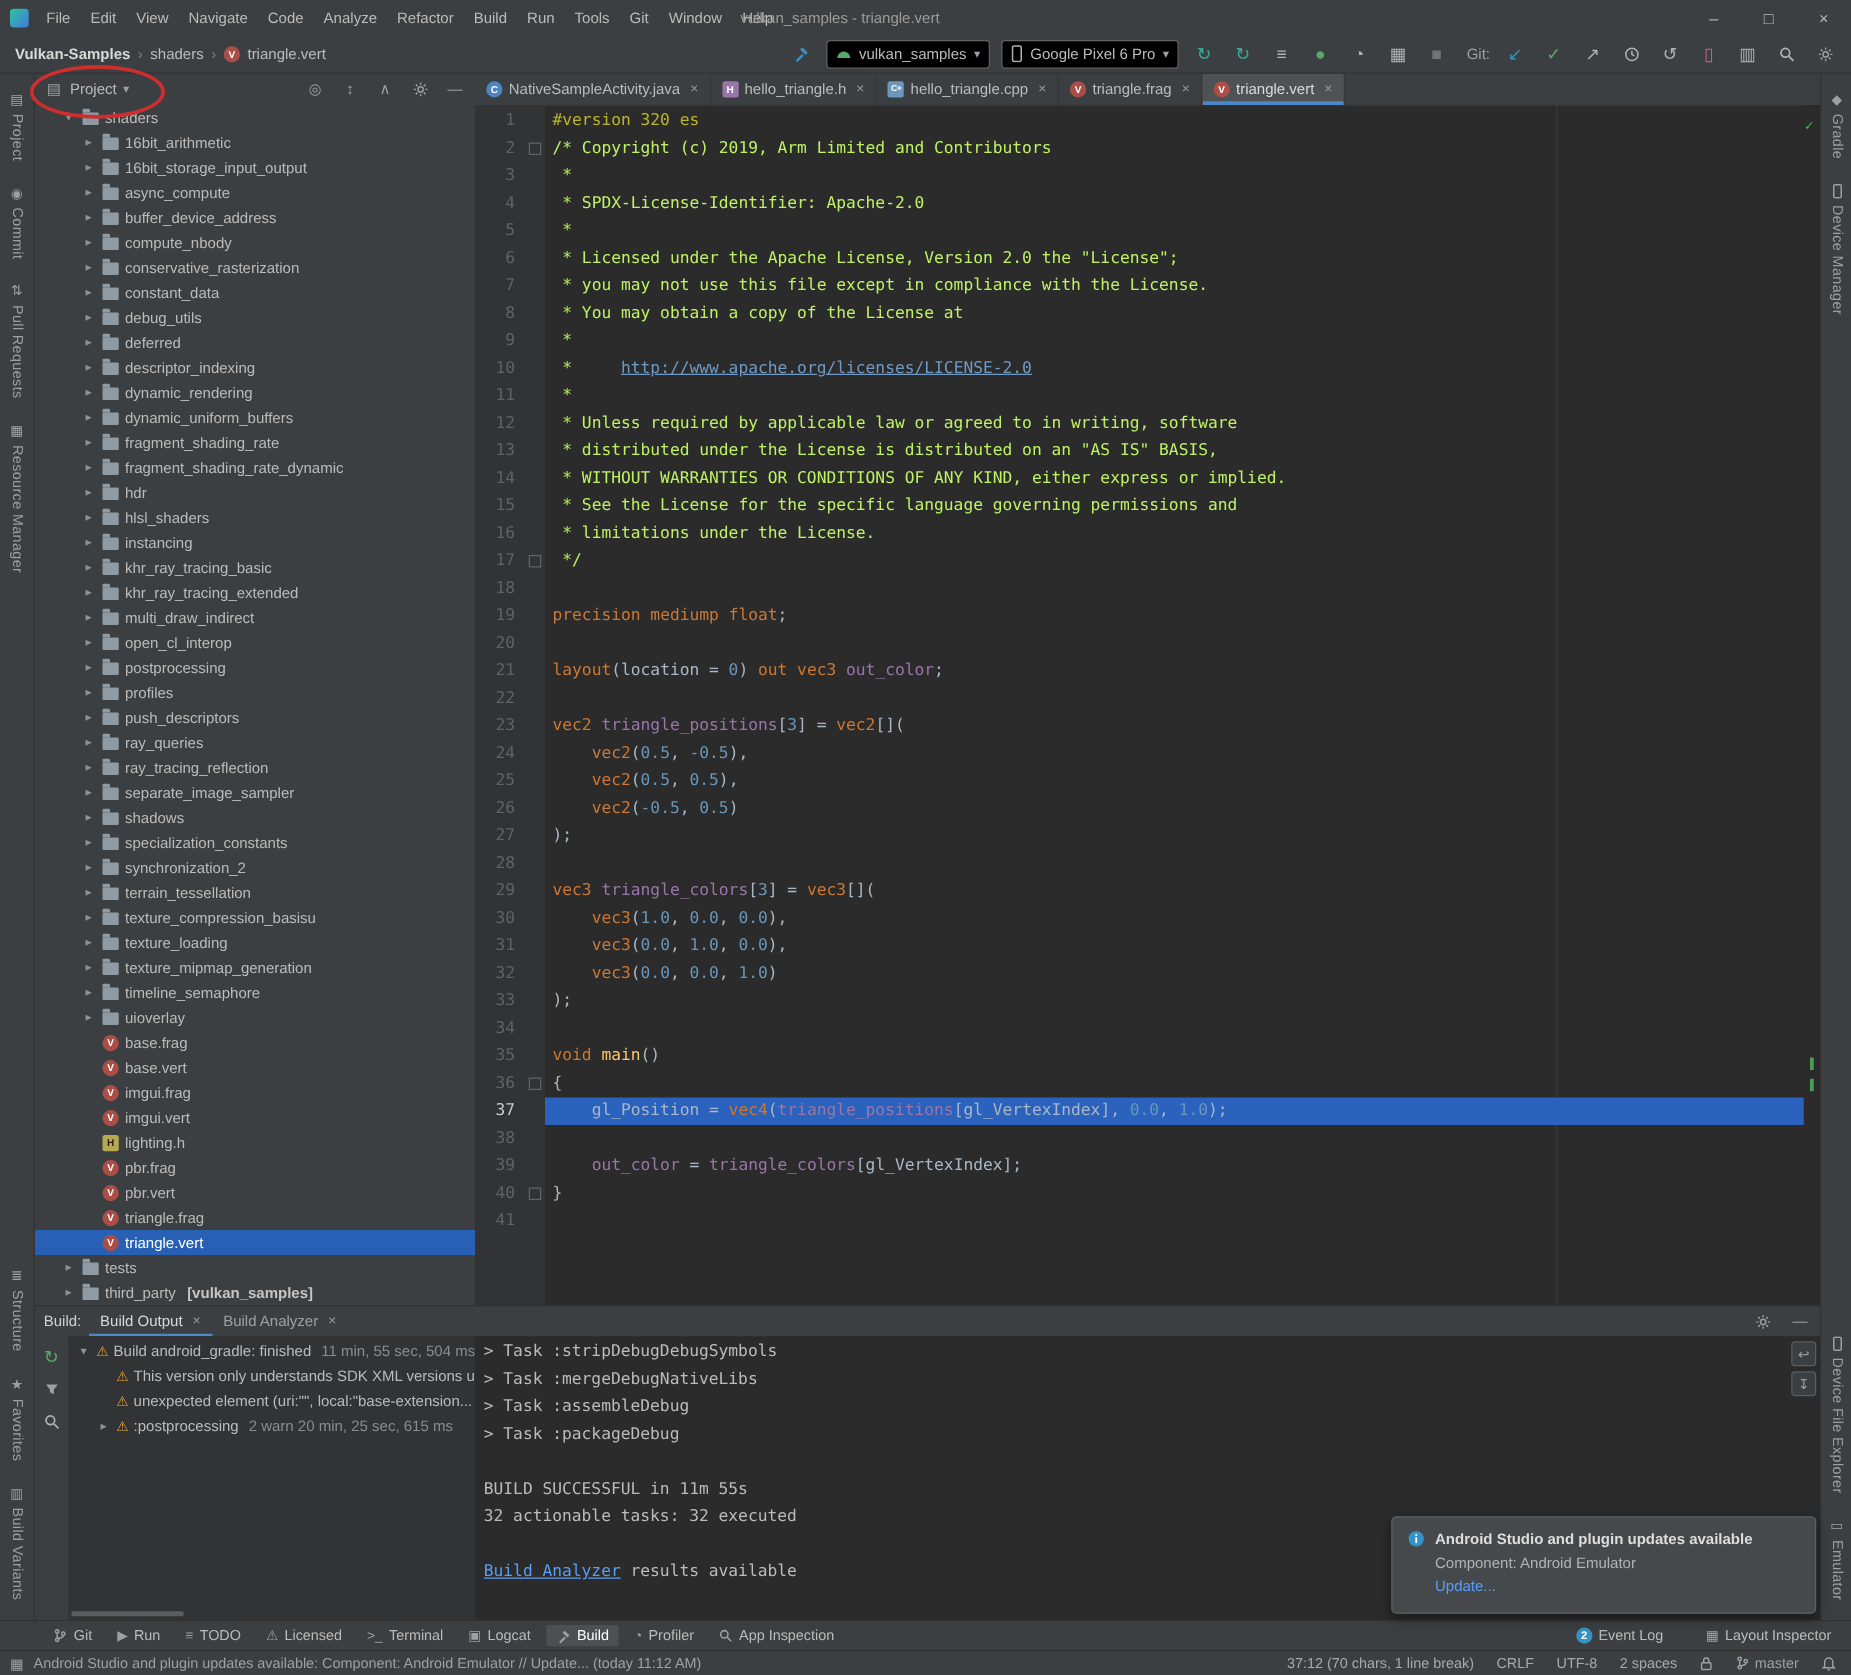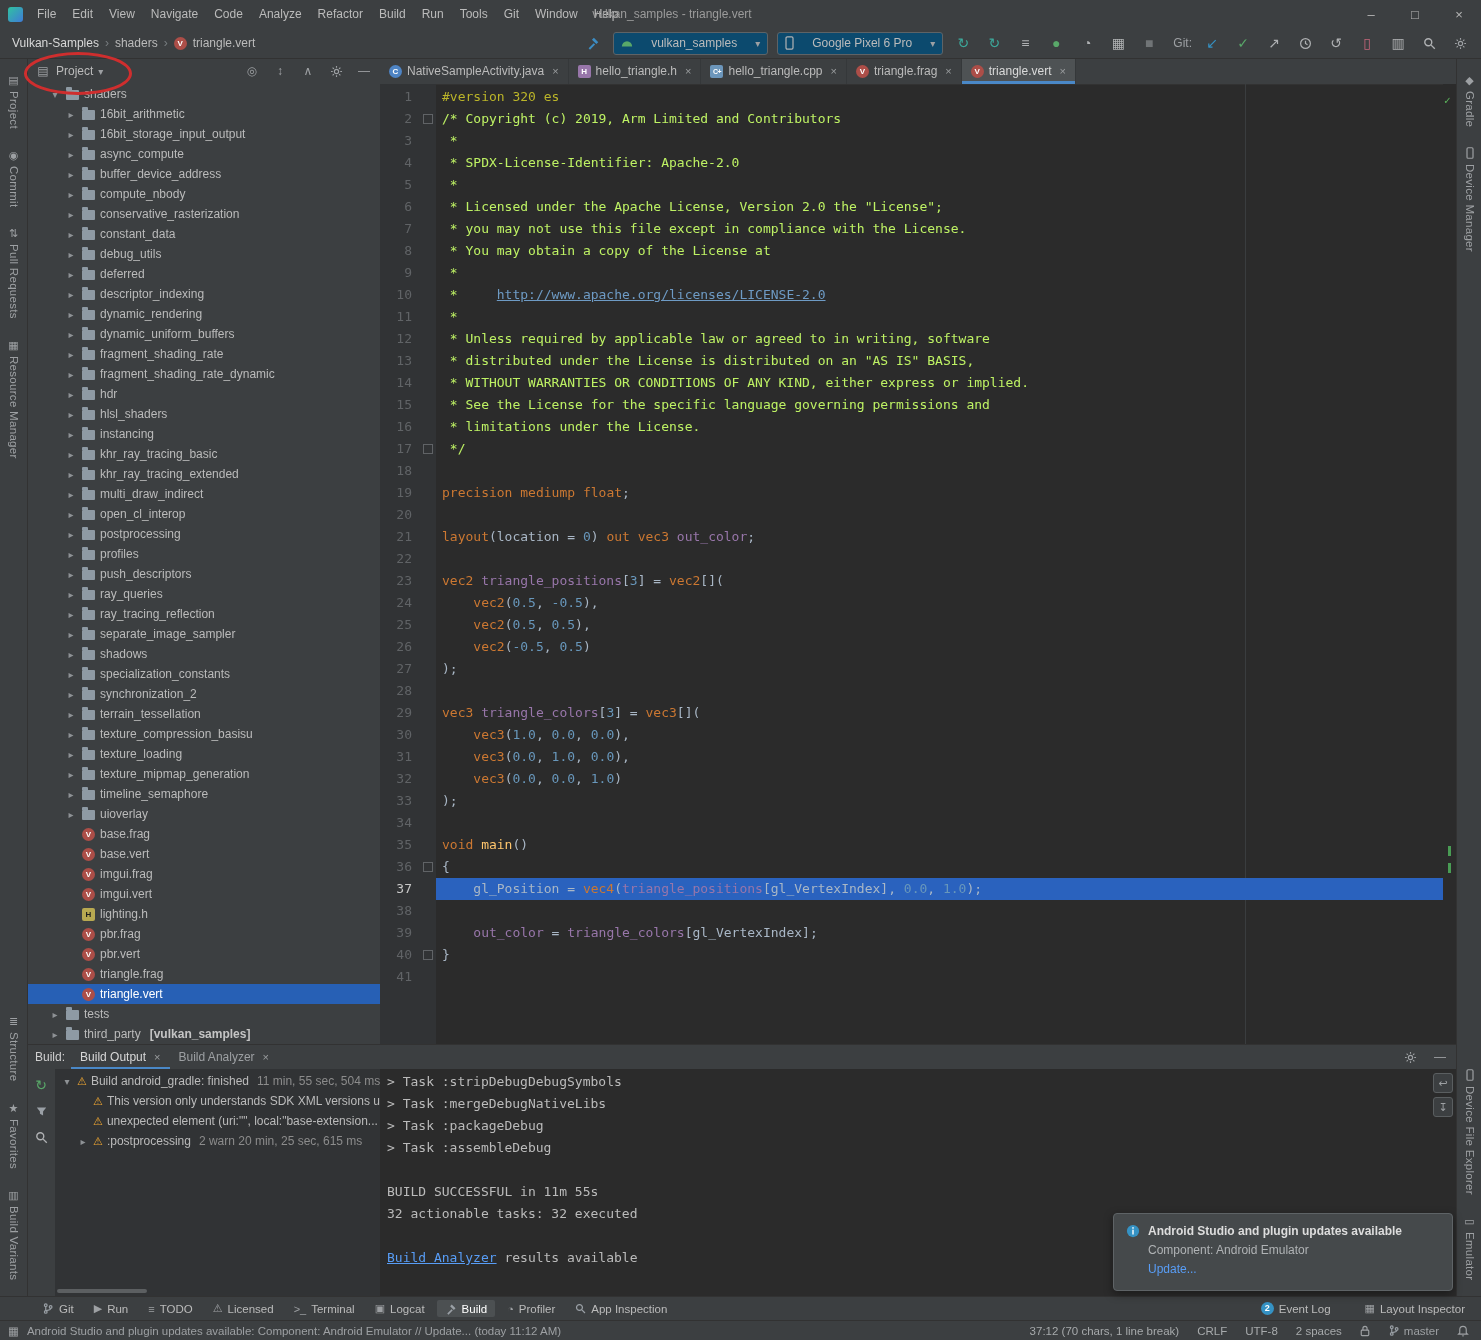--- a/index.html
+++ b/index.html
@@ -12,29 +12,29 @@
             background:linear-gradient(135deg,#30c2a0,#3f7bd8)}
   .menu-item{padding:0 8px;color:#bbbbbb;cursor:default}
   #win-title{position:absolute;left:672px;transform:translateX(-50%);color:#9b9b9b}
   #win-controls{margin-left:auto;display:flex}
   .wbtn{width:44px;height:27px;display:flex;align-items:center;justify-content:center;color:#b6b6b6;font-size:13px}
   
   #toolbar{position:absolute;left:0;top:28px;width:1481px;height:30px;background:#3c3f41;
            border-bottom:1px solid #323232;display:flex;align-items:center;z-index:5}
   #breadcrumbs{display:flex;align-items:center;gap:6px;padding-left:12px}
   .bc-item{color:#bbbbbb}
-  .bc-item.bold{color:#d8d8d8;font-weight:normal}
+  .bc-item.bold{color:#d8d8d8;font-weight:bold}
   .bc-sep{color:#777c7f}
   #tb-right{position:absolute;right:10px;display:flex;align-items:center;gap:9px}
   .tbico{width:22px;height:22px;display:flex;align-items:center;justify-content:center;
          color:#afb1b3;font-size:14px;border-radius:3px}
   .tbico.teal{color:#3da89b}.tbico.green{color:#59a869}.tbico.blue{color:#3592c4}
   .tbico.dim{color:#707476}.tbico.pink{color:#c4657a}
-  .combo{height:21px;display:flex;align-items:center;gap:18px;padding:0 7px;border:1px solid #5e6366;
-         border-radius:3px;background:#0c4a6e;color:#bbbbbb}
+  .combo{height:21px;display:flex;align-items:center;gap:6px;padding:0 7px;border:1px solid #5e6366;
+         border-radius:3px;background:#000000;color:#bbbbbb}
   .combo .dd{color:#9da0a3;font-size:10px}
   .gitlbl{color:#9da0a3;margin-left:4px}
   
   #lstrip{position:absolute;left:0;top:58px;width:27px;height:1238px;background:#3c3f41;
           border-right:1px solid #323232;display:flex;flex-direction:column;justify-content:space-between;z-index:4}
   #rstrip{position:absolute;left:1456px;top:58px;width:25px;height:1238px;background:#3c3f41;
           border-left:1px solid #323232;display:flex;flex-direction:column;justify-content:space-between;z-index:4}
   .stripgrp{display:flex;flex-direction:column;align-items:center;padding:6px 0}
   .stripitem{display:flex;flex-direction:column;align-items:center;gap:4px;margin:10px 0;cursor:default}
   .stripitem .sico{font-size:11px;color:#9da0a3;height:13px;line-height:13px}
@@ -695,22 +695,22 @@
         <span class="chev">▸</span>
         <span class="warn-ico">⚠</span>
         <span>:postprocessing</span>
         <span class="bmeta">2 warn 20 min, 25 sec, 615 ms</span>
       </div>
     </div>
   <div id="bhsb"></div>
   <div id="bconsole">
       <div class="conline">&gt; Task :stripDebugDebugSymbols</div>
       <div class="conline">&gt; Task :mergeDebugNativeLibs</div>
+      <div class="conline">&gt; Task :assembleDebug</div>
       <div class="conline">&gt; Task :packageDebug</div>
-      <div class="conline">&gt; Task :assembleDebug</div>
       <div class="conline">&nbsp;</div>
       <div class="conline">BUILD SUCCESSFUL in 11m 55s</div>
       <div class="conline">32 actionable tasks: 32 executed</div>
       <div class="conline">&nbsp;</div>
       <div class="conline"><span class="conlink">Build Analyzer</span><span> results available</span></div>
     </div>
   <div id="bconsole-icons">
     <span class="cbtn">↩</span>
     <span class="cbtn">↧</span>
   </div>

